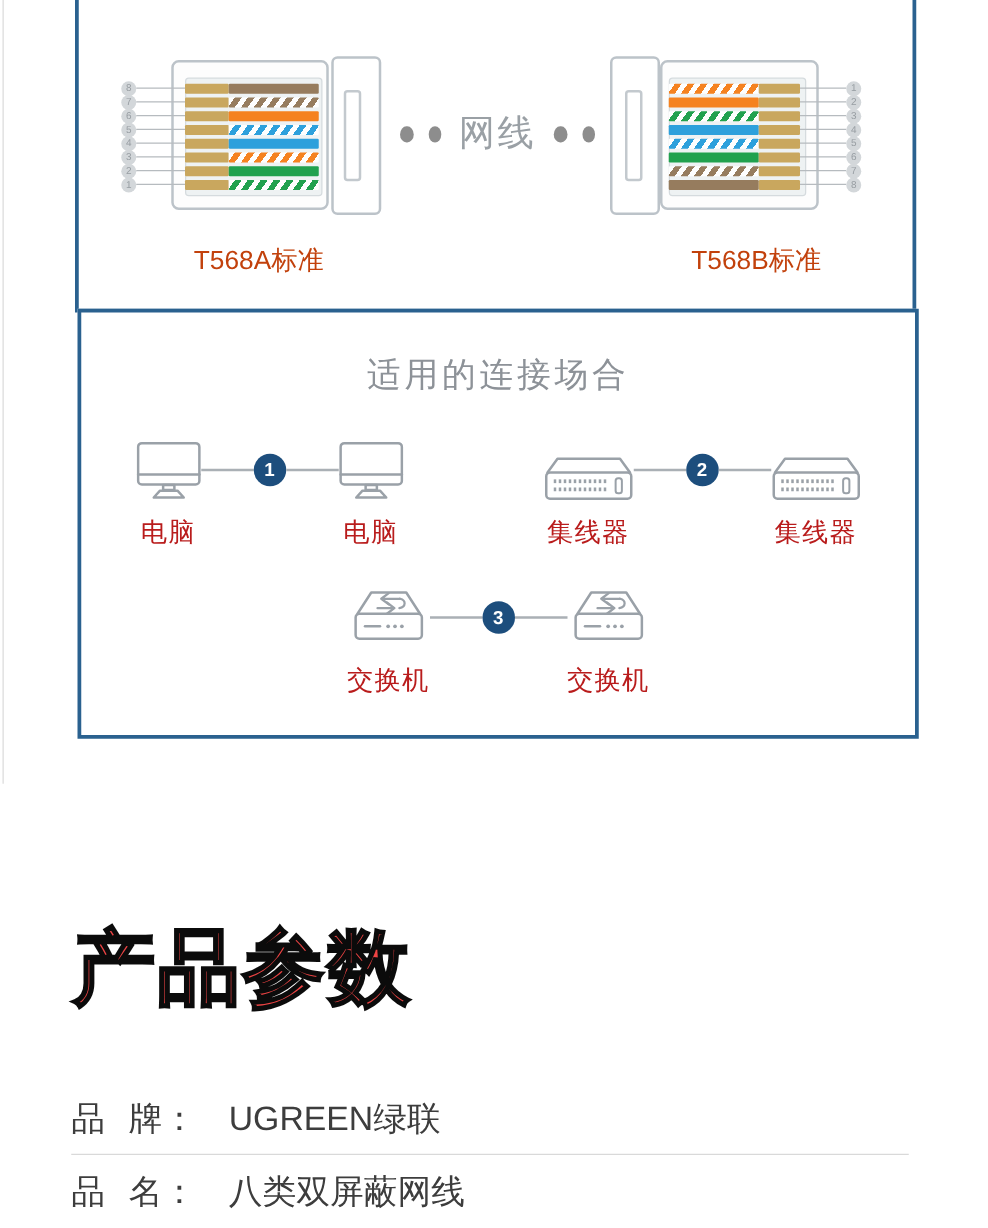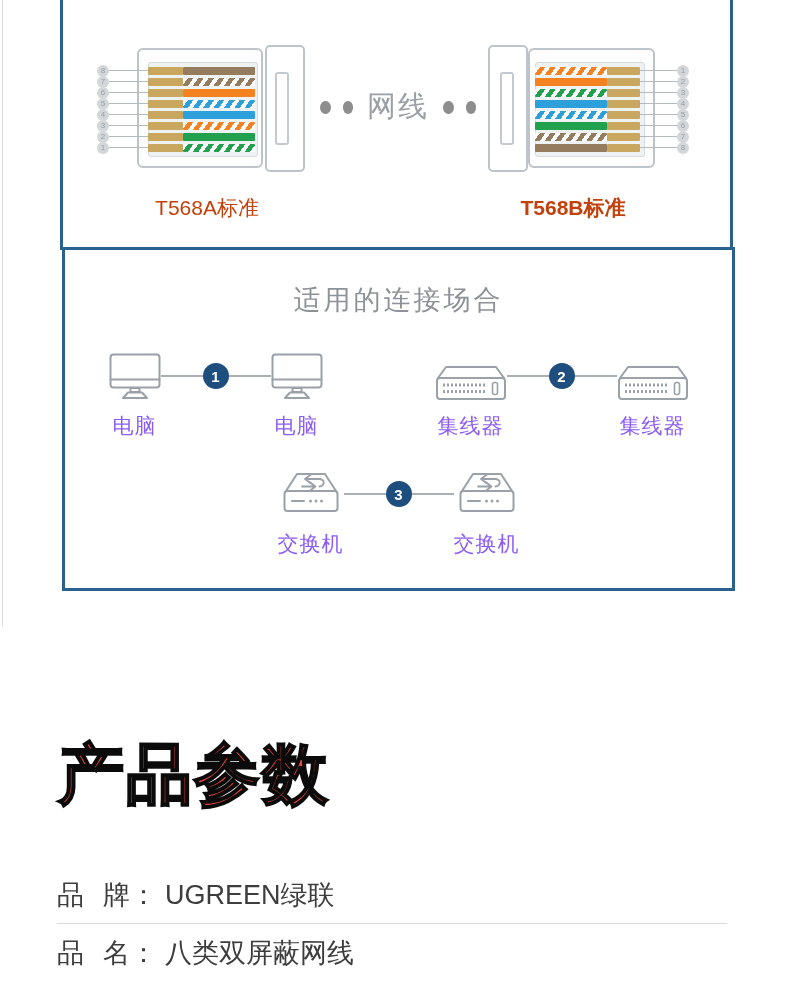--- a/index.html
+++ b/index.html
@@ -35,49 +35,49 @@
   .leader{height:0;border-top:1px solid #b6bbbf;}
   .leader.l{flex:0 0 39px;}
   .leader.r{flex:0 0 37px;}
   .seg{height:8px;flex:0 0 auto;border-radius:1px;}
   .seg.contact{background:var(--contact,#c9a75e);}
   .seg.contact.l{width:35px;}
   .seg.contact.r{width:33px;}
   .seg.colorseg{width:72px;}
   .std-label{position:absolute;top:203px;width:180px;text-align:center;font-size:21px;color:#c2410c;}
   .std-label.l{left:54px;}
-  .std-label.r{left:420px;font-weight:bold;}
+  .std-label.r{left:452px;}
   .cable-row{position:absolute;left:251px;top:101px;width:168px;height:30px;
     display:flex;align-items:center;justify-content:center;text-align:center;}
   .cable-dot{width:13px;height:13px;border-radius:50%;background:#8d8d8d;margin:0 6px;}
   .cable-text{font-size:29px;color:#9aa0a5;margin:0 8px;letter-spacing:2px;white-space:nowrap;}
 
   
   .scen-title{margin:32px 0 0;font-size:27px;font-weight:normal;color:#8d9298;letter-spacing:3px;}
   .scen-row{display:flex;align-items:flex-start;}
   .scen-row-1{margin-top:33px;gap:112px;}
   .scen-row-2{margin-top:29px;}
   .scen-group{display:flex;align-items:flex-start;}
   .device{display:flex;flex-direction:column;align-items:center;}
   .icon-box{height:50px;display:flex;align-items:flex-end;}
   .icon-box svg{display:block;color:var(--icon-stroke,#9aa1a8);}
-  .device-label{margin-top:11px;font-size:21px;color:#8b5cf6;letter-spacing:1px;white-space:nowrap;}
+  .device-label{margin-top:11px;font-size:21px;color:#b91c1c;letter-spacing:1px;white-space:nowrap;}
   .link{display:flex;align-items:center;margin-top:12px;}
   .conn-line{width:42px;height:0;border-top:2px solid #aab0b5;}
   .badge{width:26px;height:26px;border-radius:50%;background:var(--badge,#1d4e7d);color:#fff;
     font-size:15px;font-weight:bold;display:flex;align-items:center;justify-content:center;}
 
   
   .specs-heading{position:absolute;left:58px;top:735px;margin:0;font-size:66px;line-height:1.2;
     color:#ef4444;font-weight:bold;letter-spacing:2px;-webkit-text-stroke:2px #0b0b0b;}
   .specs-table{position:absolute;left:57px;top:866px;width:670px;}
   .spec-row{height:57px;display:flex;align-items:center;font-size:27px;color:#3d3d3d;}
   .spec-row.divided{border-bottom:1px solid #d9d9d9;}
   .spec-label{width:100px;display:flex;justify-content:space-between;flex:0 0 100px;}
-  .spec-value{margin-left:8px;white-space:nowrap;}
+  .spec-value{margin-left:26px;white-space:nowrap;}
 </style>
 </head>
 <body>
 
 <div class="page">
   <div class="edge-line"></div>
 
   <section class="panel wiring-panel">
     <div class="conn-group">
       <div class="shell l"></div>

